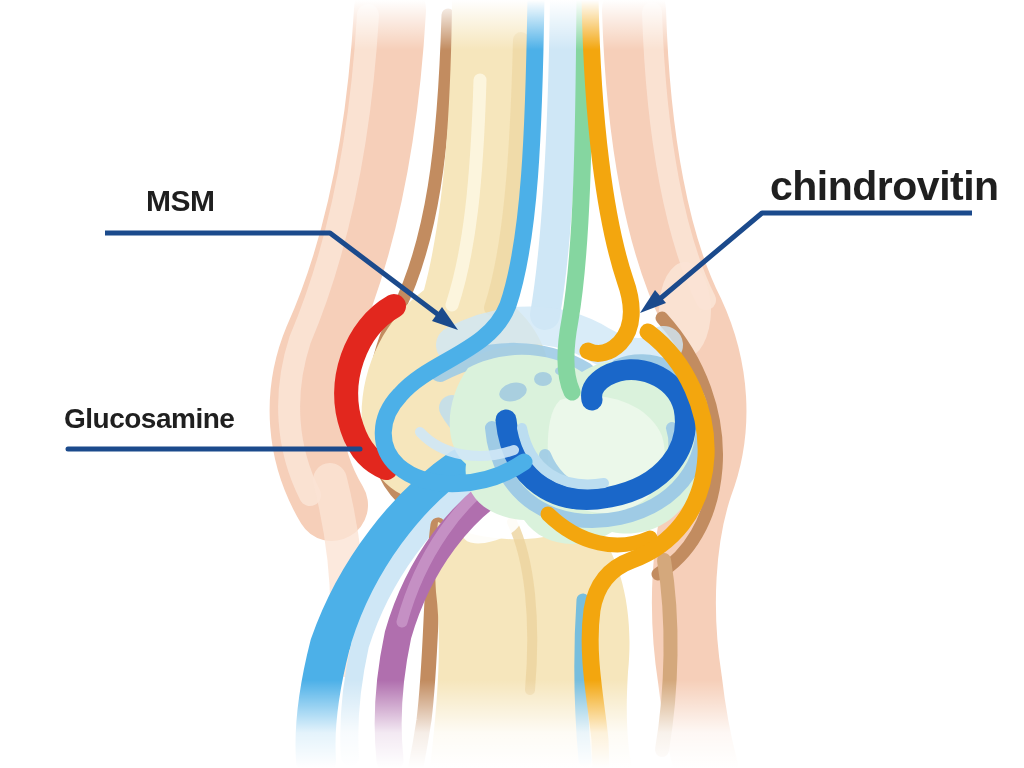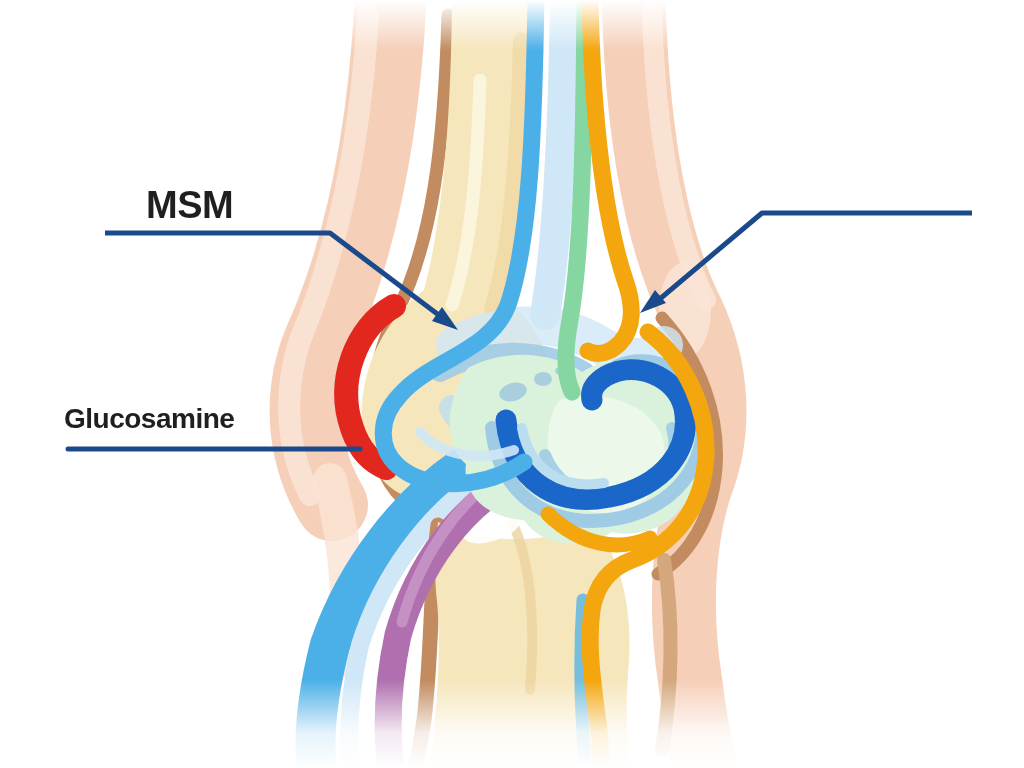--- a/index.html
+++ b/index.html
@@ -2,21 +2,21 @@
 <html style="--c-background: #ffffff; --c-label_text: #1f1f1f; --c-leader_line: #1b4a8c; --c-cartilage_red: #e2271e; --c-deep_blue: #1a67c9; --c-sky_blue: #4cb0e8; --c-pale_blue: #cfe7f6; --c-powder_blue: #9fcbe5; --c-ice_blue: #bbddf0; --c-green_band: #85d6a0; --c-synovial_green: #daf2dc; --c-synovial_green_light: #ebf8ea; --c-dot_blue: #a9cfdf; --c-orange_band: #f3a60e; --c-purple_band: #b06fae; --c-purple_light: #c893c6; --c-bone_cream: #f6e6bc; --c-bone_shade: #ecd39d; --c-bone_highlight: #fdf6e0; --c-tissue_pink: #f6cfb9; --c-tissue_pink_light: #fbe3d5; --c-tendon_brown: #c28c60; --c-tendon_brown_light: #d4a87c;"><head>
 <meta charset="utf-8">
 <style>
   html,body{margin:0;padding:0;width:1024px;height:768px;overflow:hidden;
     background:var(--c-background,#fff);
     font-family:"Liberation Sans", sans-serif;}
   .stage{position:relative;width:1024px;height:768px;}
   .stage svg{position:absolute;left:0;top:0;}
   .diagram-label{position:absolute;font-weight:700;color:var(--c-label_text,#1f1f1f);
     letter-spacing:-0.5px;white-space:nowrap;line-height:1;}
-  .label-msm{left:146px;top:186px;font-size:38px;}
+  .label-msm{left:146px;top:186px;font-size:30px;}
   .label-glucosamine{left:64px;top:405px;font-size:28px;}
   .label-chondroitin{left:770px;top:166px;font-size:41px;}
 </style>
 </head>
 <body>
 
 <div class="stage">
 
 <svg width="1024" height="768" viewBox="0 0 1024 768">
   <defs>
@@ -102,13 +102,14 @@
 
   <polyline fill="none" stroke-width="5" stroke-linejoin="round" points="105,233 330,233 440,316" stroke="#1b4a8c"></polyline>
   <polygon points="458,330 432,321 442,307" fill="#1b4a8c"></polygon>
   <polyline fill="none" stroke-width="5" stroke-linejoin="round" points="972,213 762,213 655,303" stroke="#1b4a8c"></polyline>
   <polygon points="640,313 655,290 666,303" fill="#1b4a8c"></polygon>
   <line stroke-width="5" stroke-linecap="round" x1="68" y1="449" x2="360" y2="449" stroke="#1b4a8c"></line>
 </svg>
 
   <div class="diagram-label label-msm">MSM</div>
   <div class="diagram-label label-glucosamine">Glucosamine</div>
+  <div class="diagram-label label-chondroitin">chindrovitin</div>
 </div>
 
 </body></html>

